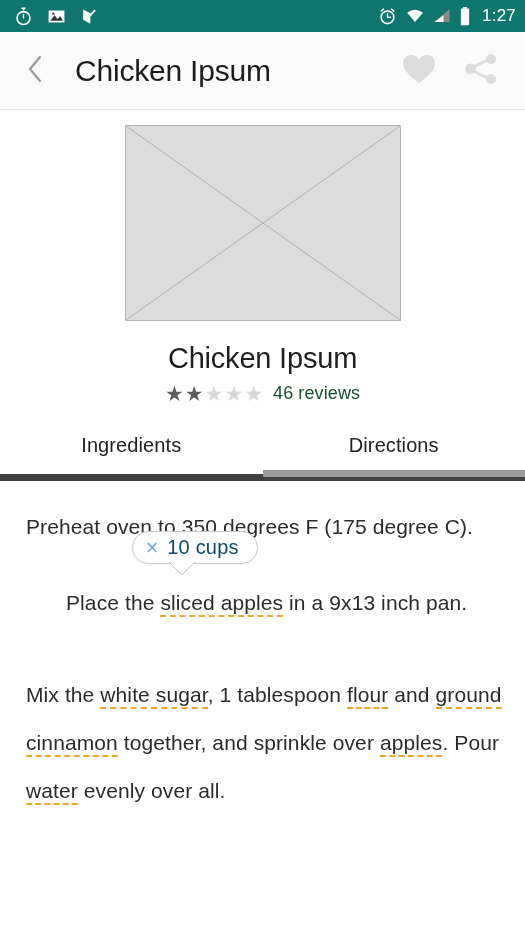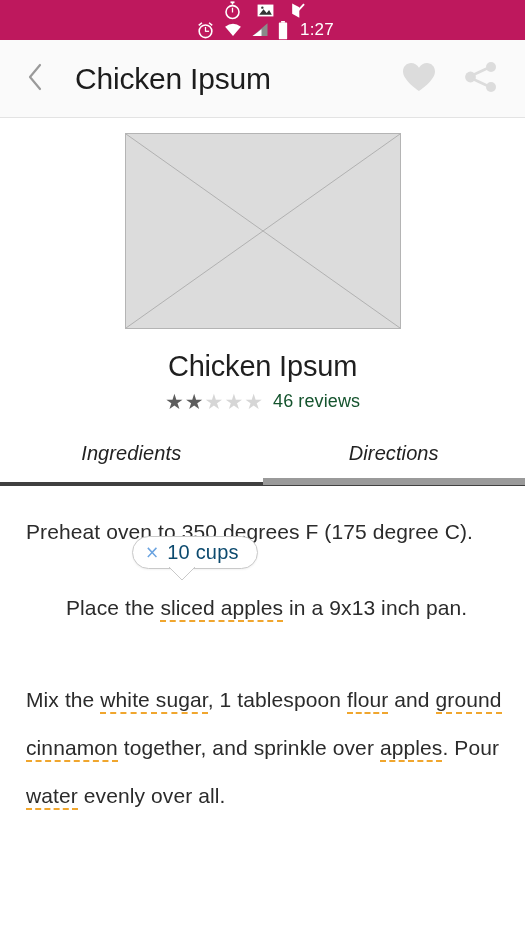--- a/index.html
+++ b/index.html
@@ -11,27 +11,26 @@
 
   body {
     font-family: "Liberation Sans", sans-serif;
     background: #ffffff;
     overflow: hidden;
     position: relative;
   }
 
   
   .status-bar {
-    height: 40px;
-    background: #be185d;
+    height: 32px;
+    background: #0f766e;
     display: flex;
     align-items: center;
     padding: 0 9px 0 14px;
     color: #ffffff;
-    flex-direction: column;
   }
   .status-left {
     display: flex;
     align-items: center;
     gap: 14px;
     flex: 1;
   }
   .status-right {
     display: flex;
     align-items: center;
@@ -139,22 +138,21 @@
   .reviews-count {
     font-size: 18px;
     color: #14532d;
     letter-spacing: 0.1px;
   }
 
   
   .tabs-wrap {
     margin-top: 16px;
     position: relative;
-    border-bottom: 4px solid #404040;
-    font-style: italic;
+    border-bottom: 7px solid #404040;
   }
   .tabs {
     display: flex;
   }
   .tab {
     flex: 1;
     text-align: center;
     font-size: 20px;
     color: #222222;
     padding: 14px 0 17px 0;

